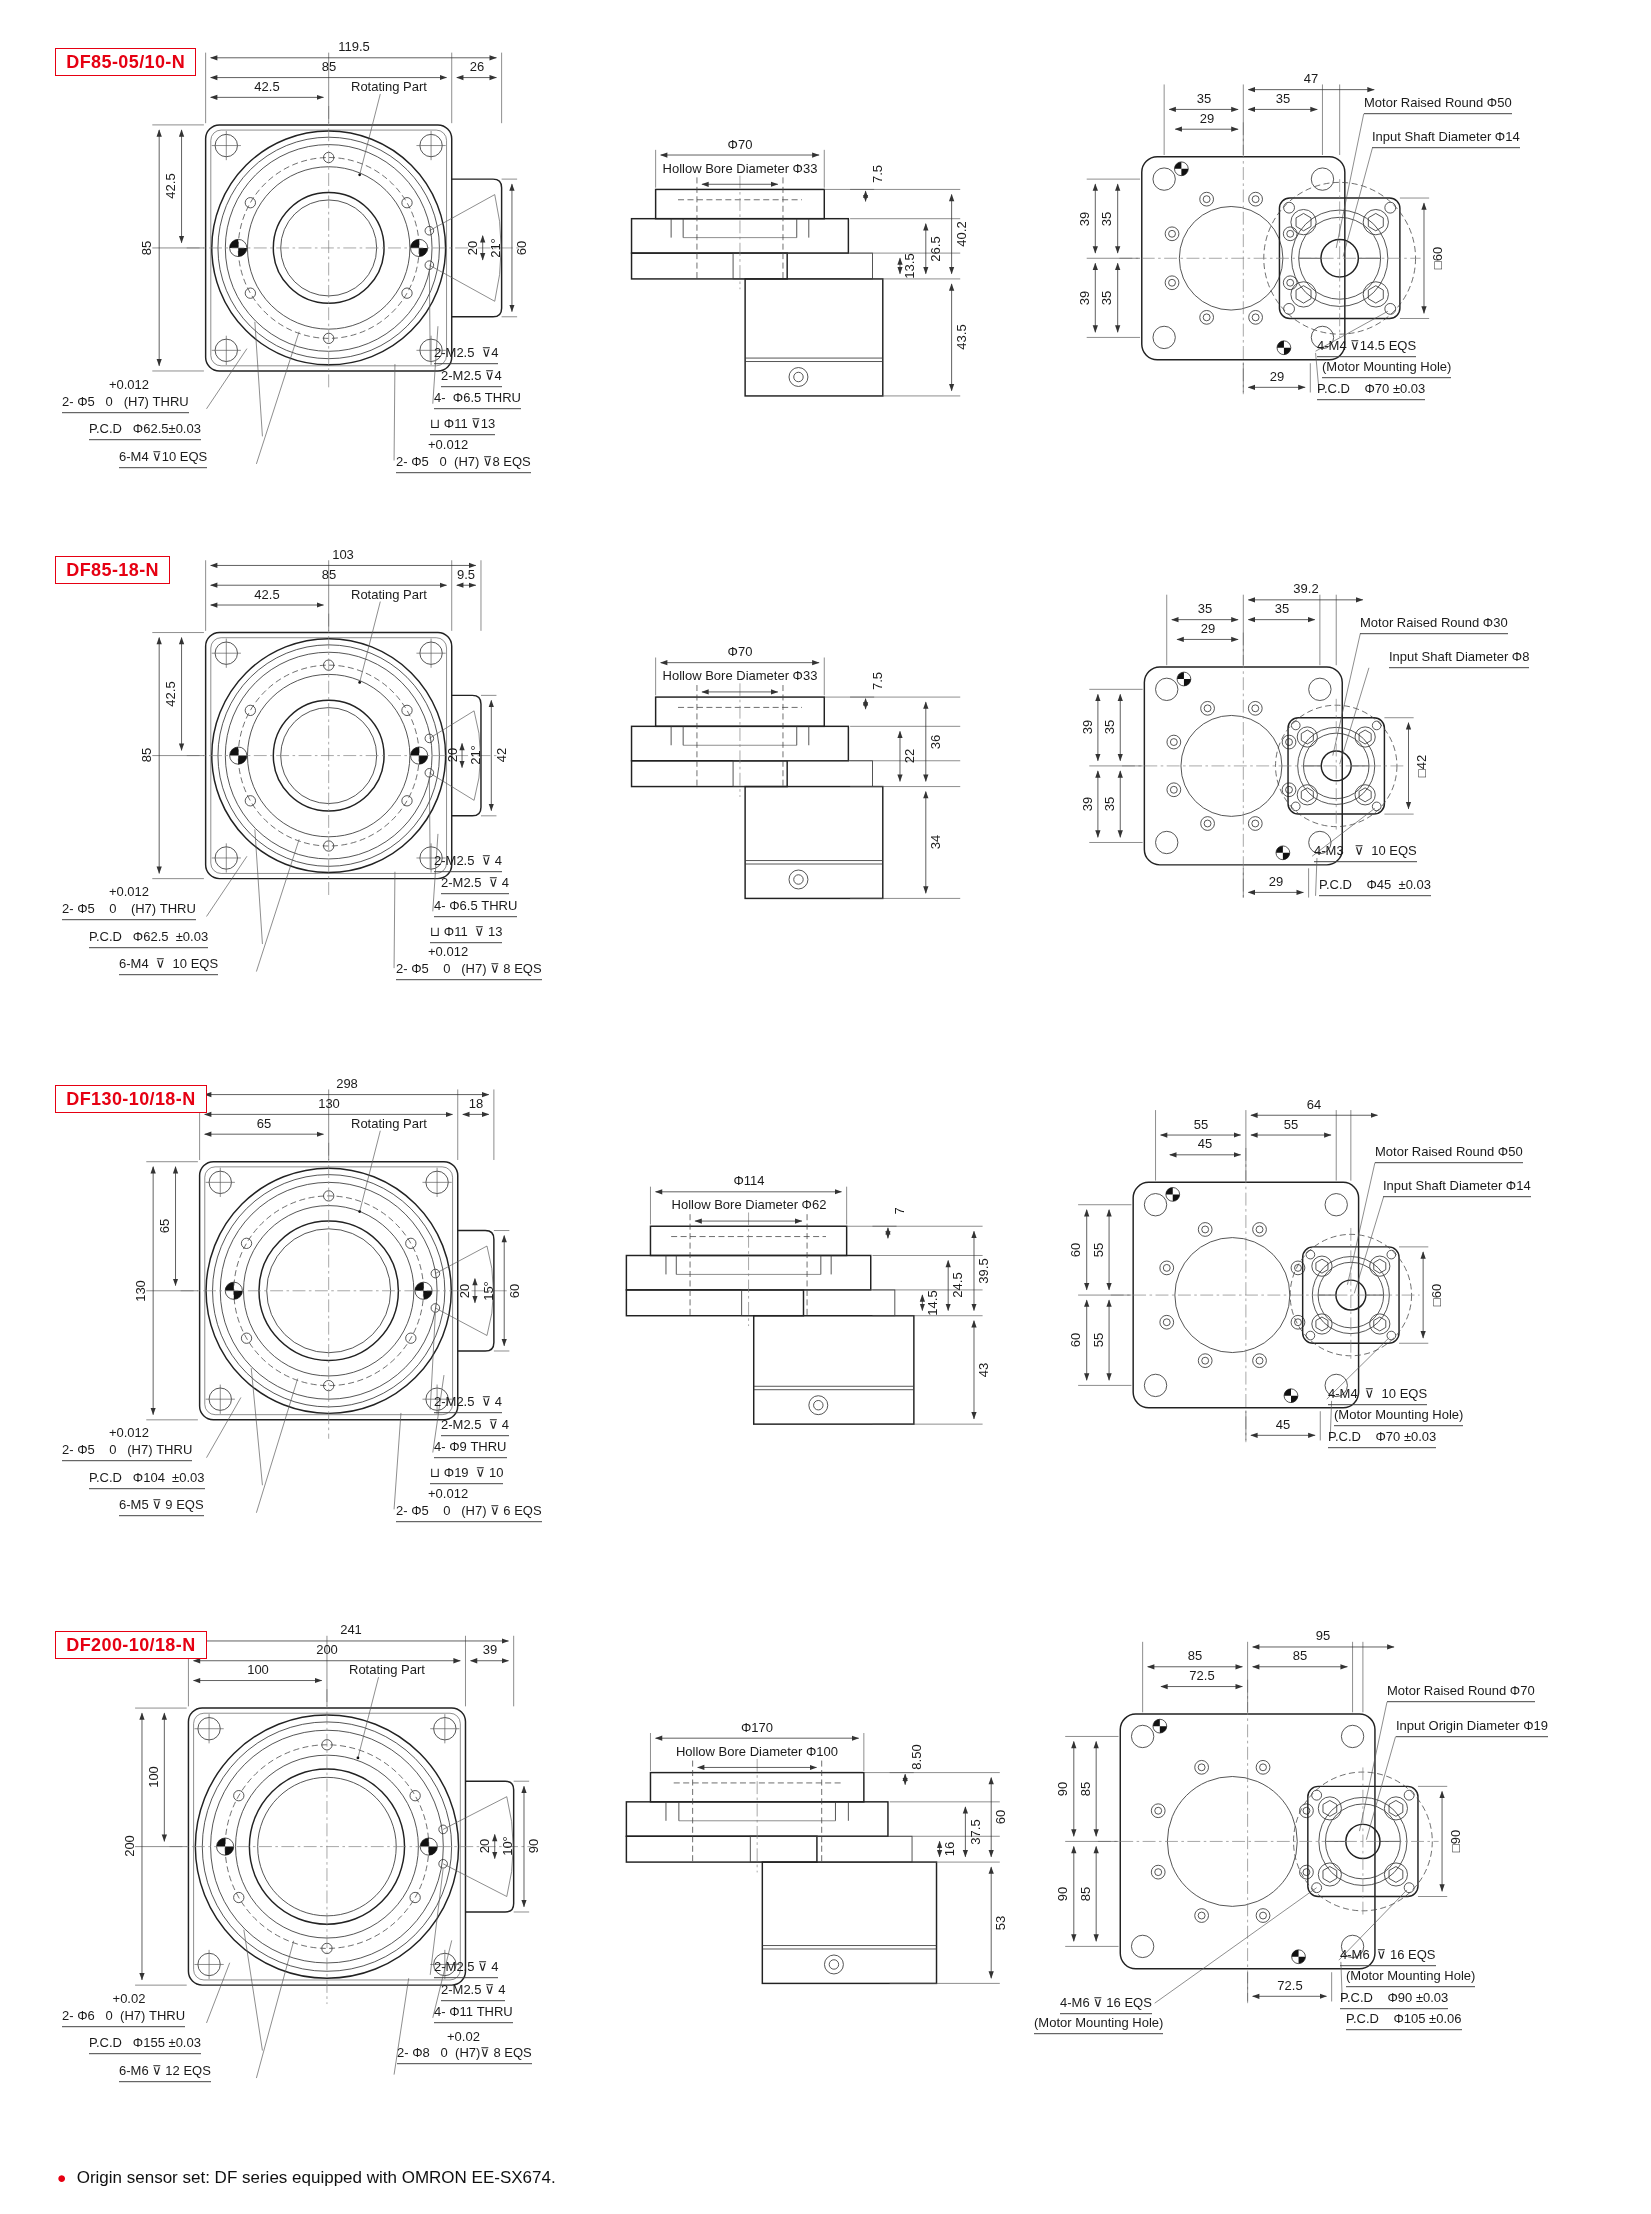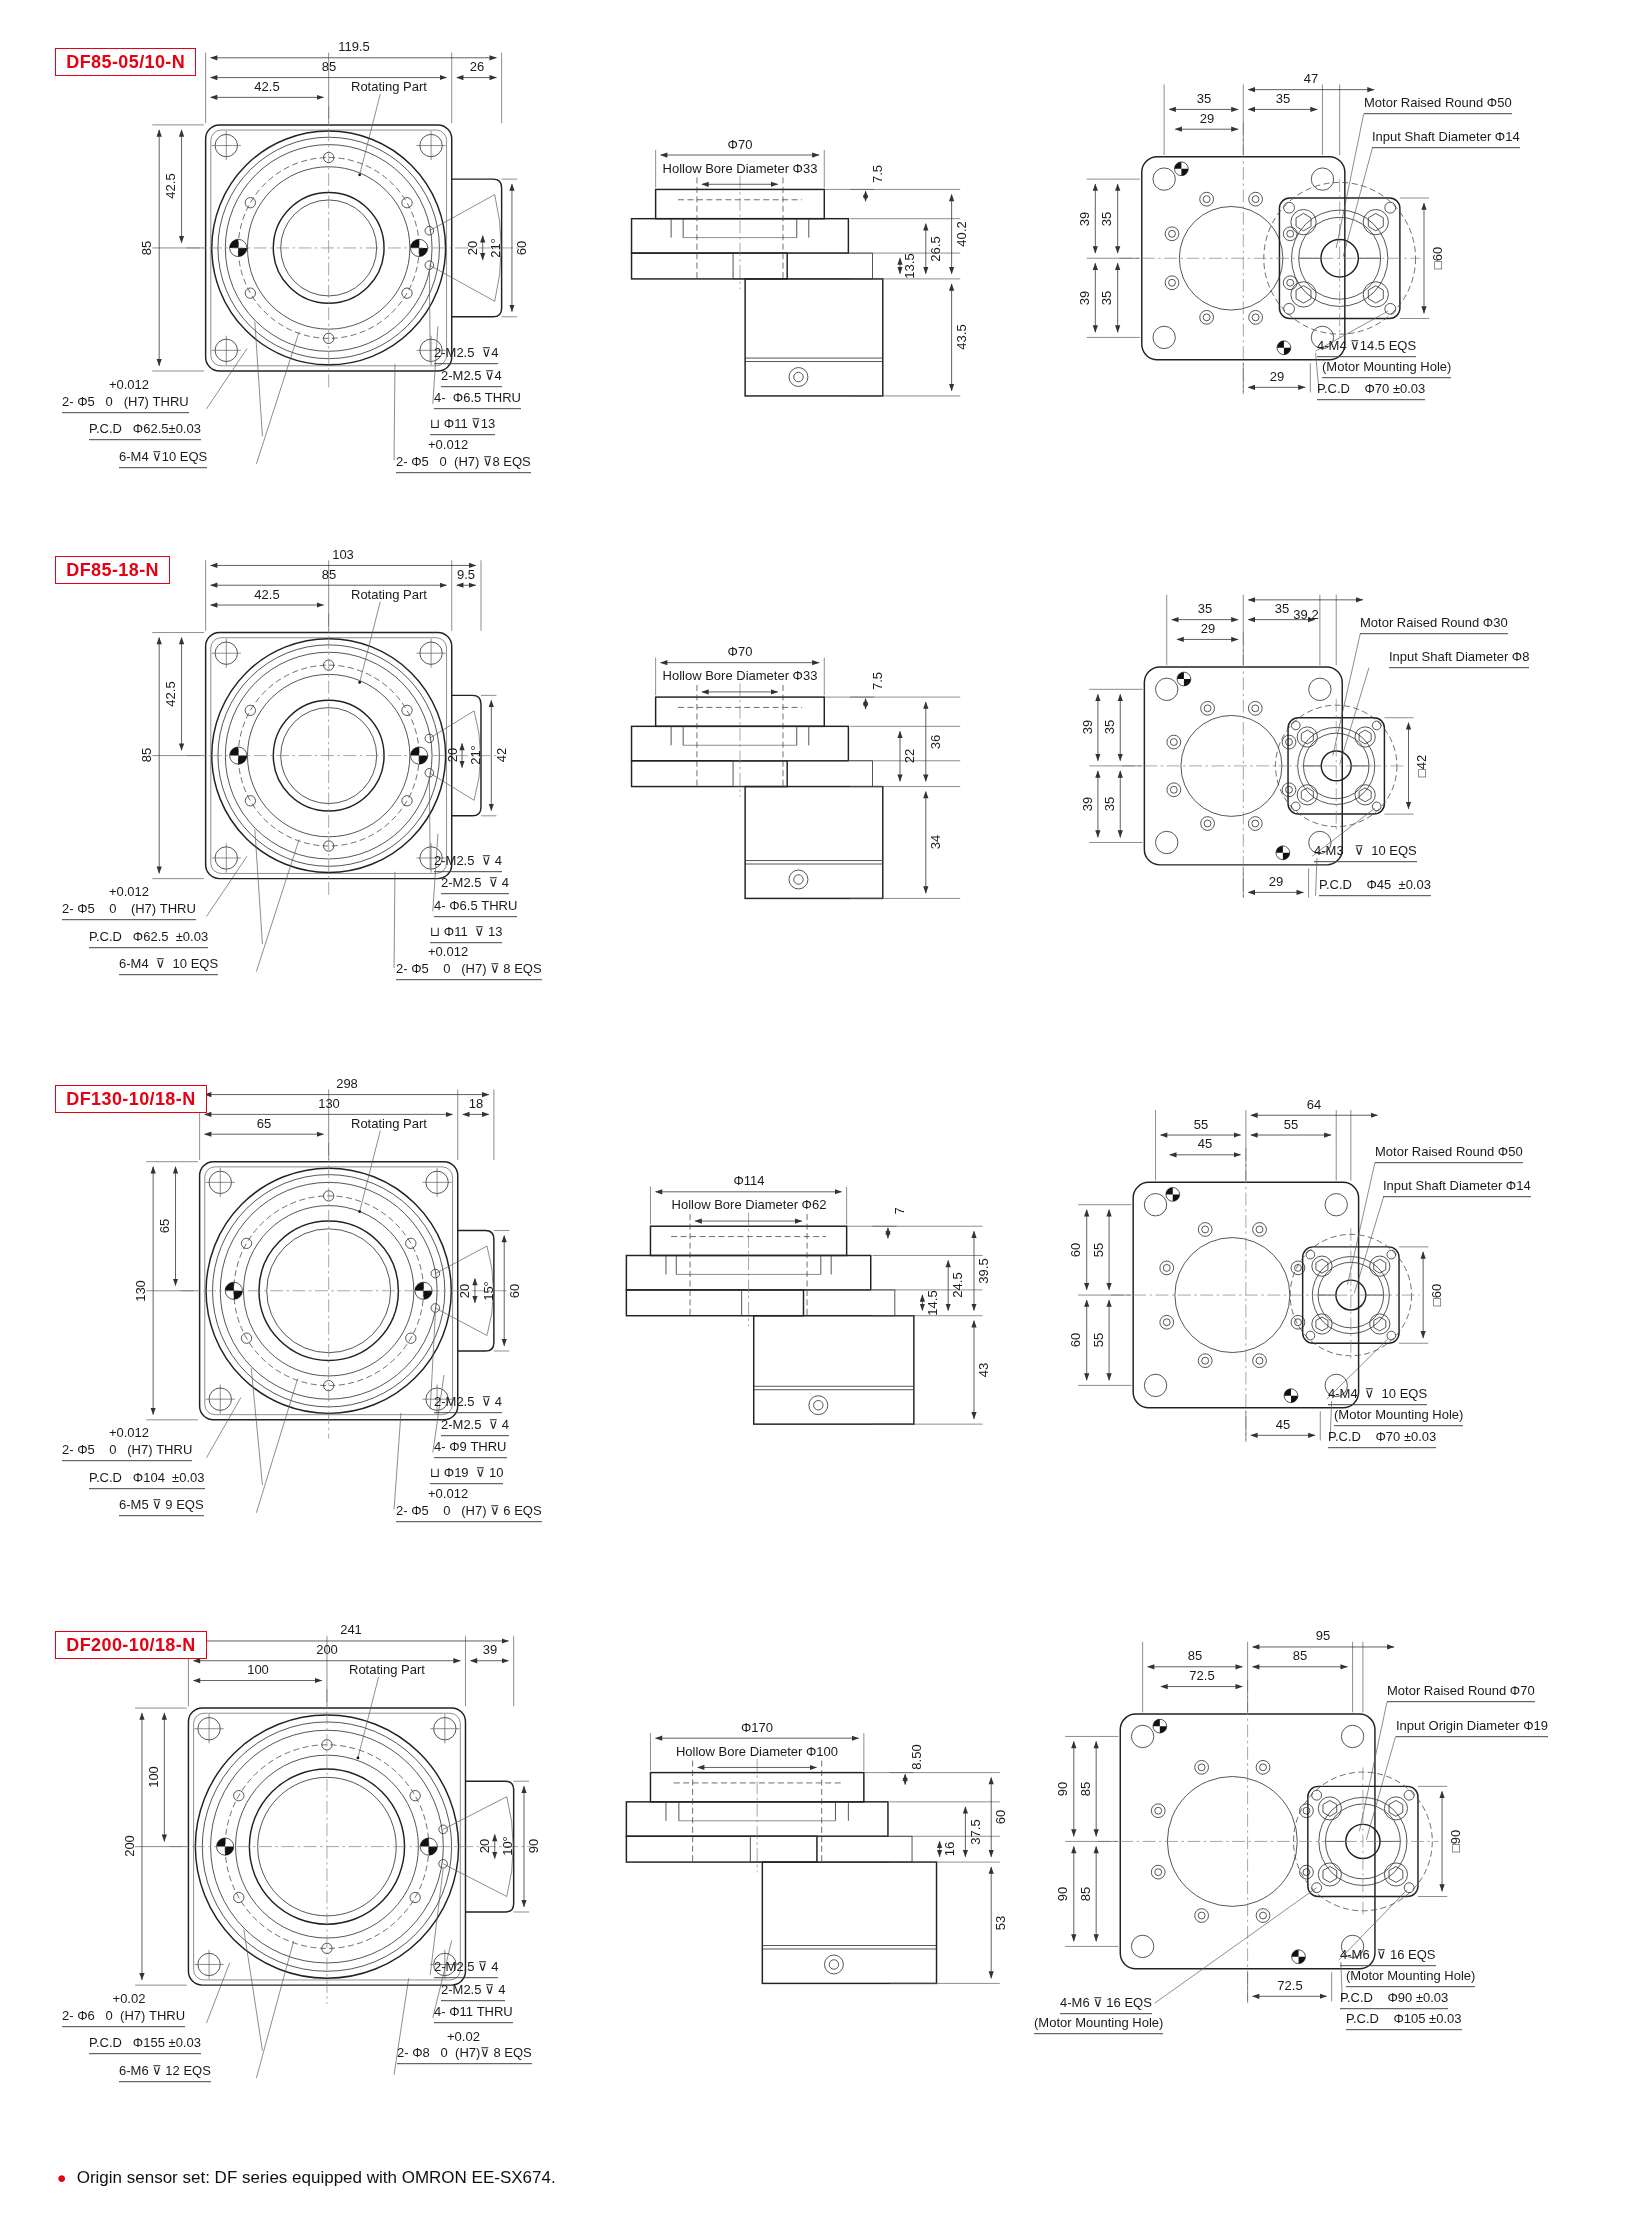--- a/index.html
+++ b/index.html
@@ -802,21 +802,21 @@
     <span class="lbl l u" style="left: 434px; top: 908px;">4- Φ6.5 THRU</span>
     <span class="lbl l u" style="left: 430px; top: 934px;">⊔ Φ11  ⊽ 13</span>
     <span class="lbl l" style="left: 428px; top: 952px;">+0.012</span>
     <span class="lbl l u" style="left: 396px; top: 971px;">2- Φ5    0   (H7) ⊽ 8 EQS</span>
     <span class="lbl c" style="left: 740px; top: 652px;">Φ70</span>
     <span class="lbl c" style="left: 740px; top: 676px;">Hollow Bore Diameter Φ33</span>
     <span class="lbl v" style="left: 878px; top: 681px;">7.5</span>
     <span class="lbl v" style="left: 910px; top: 756px;">22</span>
     <span class="lbl v" style="left: 936px; top: 742px;">36</span>
     <span class="lbl v" style="left: 936px; top: 842px;">34</span>
-    <span class="lbl c" style="left: 1306px; top: 615px; text-align: center;">39.2</span>
+    <span class="lbl c" style="left: 1306px; top: 589px; text-align: center;">39.2</span>
     <span class="lbl c" style="left: 1205px; top: 609px;">35</span>
     <span class="lbl c" style="left: 1282px; top: 609px;">35</span>
     <span class="lbl c" style="left: 1208px; top: 629px;">29</span>
     <span class="lbl c" style="left: 1276px; top: 882px;">29</span>
     <span class="lbl v" style="left: 1088px; top: 727px;">39</span>
     <span class="lbl v" style="left: 1110px; top: 727px;">35</span>
     <span class="lbl v" style="left: 1110px; top: 804px;">35</span>
     <span class="lbl v" style="left: 1088px; top: 804px;">39</span>
     <span class="lbl v" style="left: 1422px; top: 766px;">□42</span>
     <span class="lbl l u" style="left: 1360px; top: 625px;">Motor Raised Round Φ30</span>
@@ -899,18 +899,18 @@
     <span class="lbl v" style="left: 1063px; top: 1789px;">90</span>
     <span class="lbl v" style="left: 1086px; top: 1789px;">85</span>
     <span class="lbl v" style="left: 1086px; top: 1894px;">85</span>
     <span class="lbl v" style="left: 1063px; top: 1894px;">90</span>
     <span class="lbl v" style="left: 1456px; top: 1841px;">□90</span>
     <span class="lbl l u" style="left: 1387px; top: 1693px;">Motor Raised Round Φ70</span>
     <span class="lbl l u" style="left: 1396px; top: 1728px;">Input Origin Diameter Φ19</span>
     <span class="lbl l u" style="left: 1340px; top: 1957px;">4-M6  ⊽ 16 EQS</span>
     <span class="lbl l u" style="left: 1346px; top: 1978px;">(Motor Mounting Hole)</span>
     <span class="lbl l u" style="left: 1340px; top: 2000px;">P.C.D    Φ90 ±0.03</span>
-    <span class="lbl l u" style="left: 1346px; top: 2021px;">P.C.D    Φ105 ±0.03</span>
+    <span class="lbl l u" style="left: 1346px; top: 2021px;">P.C.D    Φ105 ±0.06</span>
     <span class="lbl l u" style="left: 1060px; top: 2005px;">4-M6 ⊽ 16 EQS</span>
     <span class="lbl l u" style="left: 1034px; top: 2025px;">(Motor Mounting Hole)</span>
 
 </div>
 
 
 </body></html>

